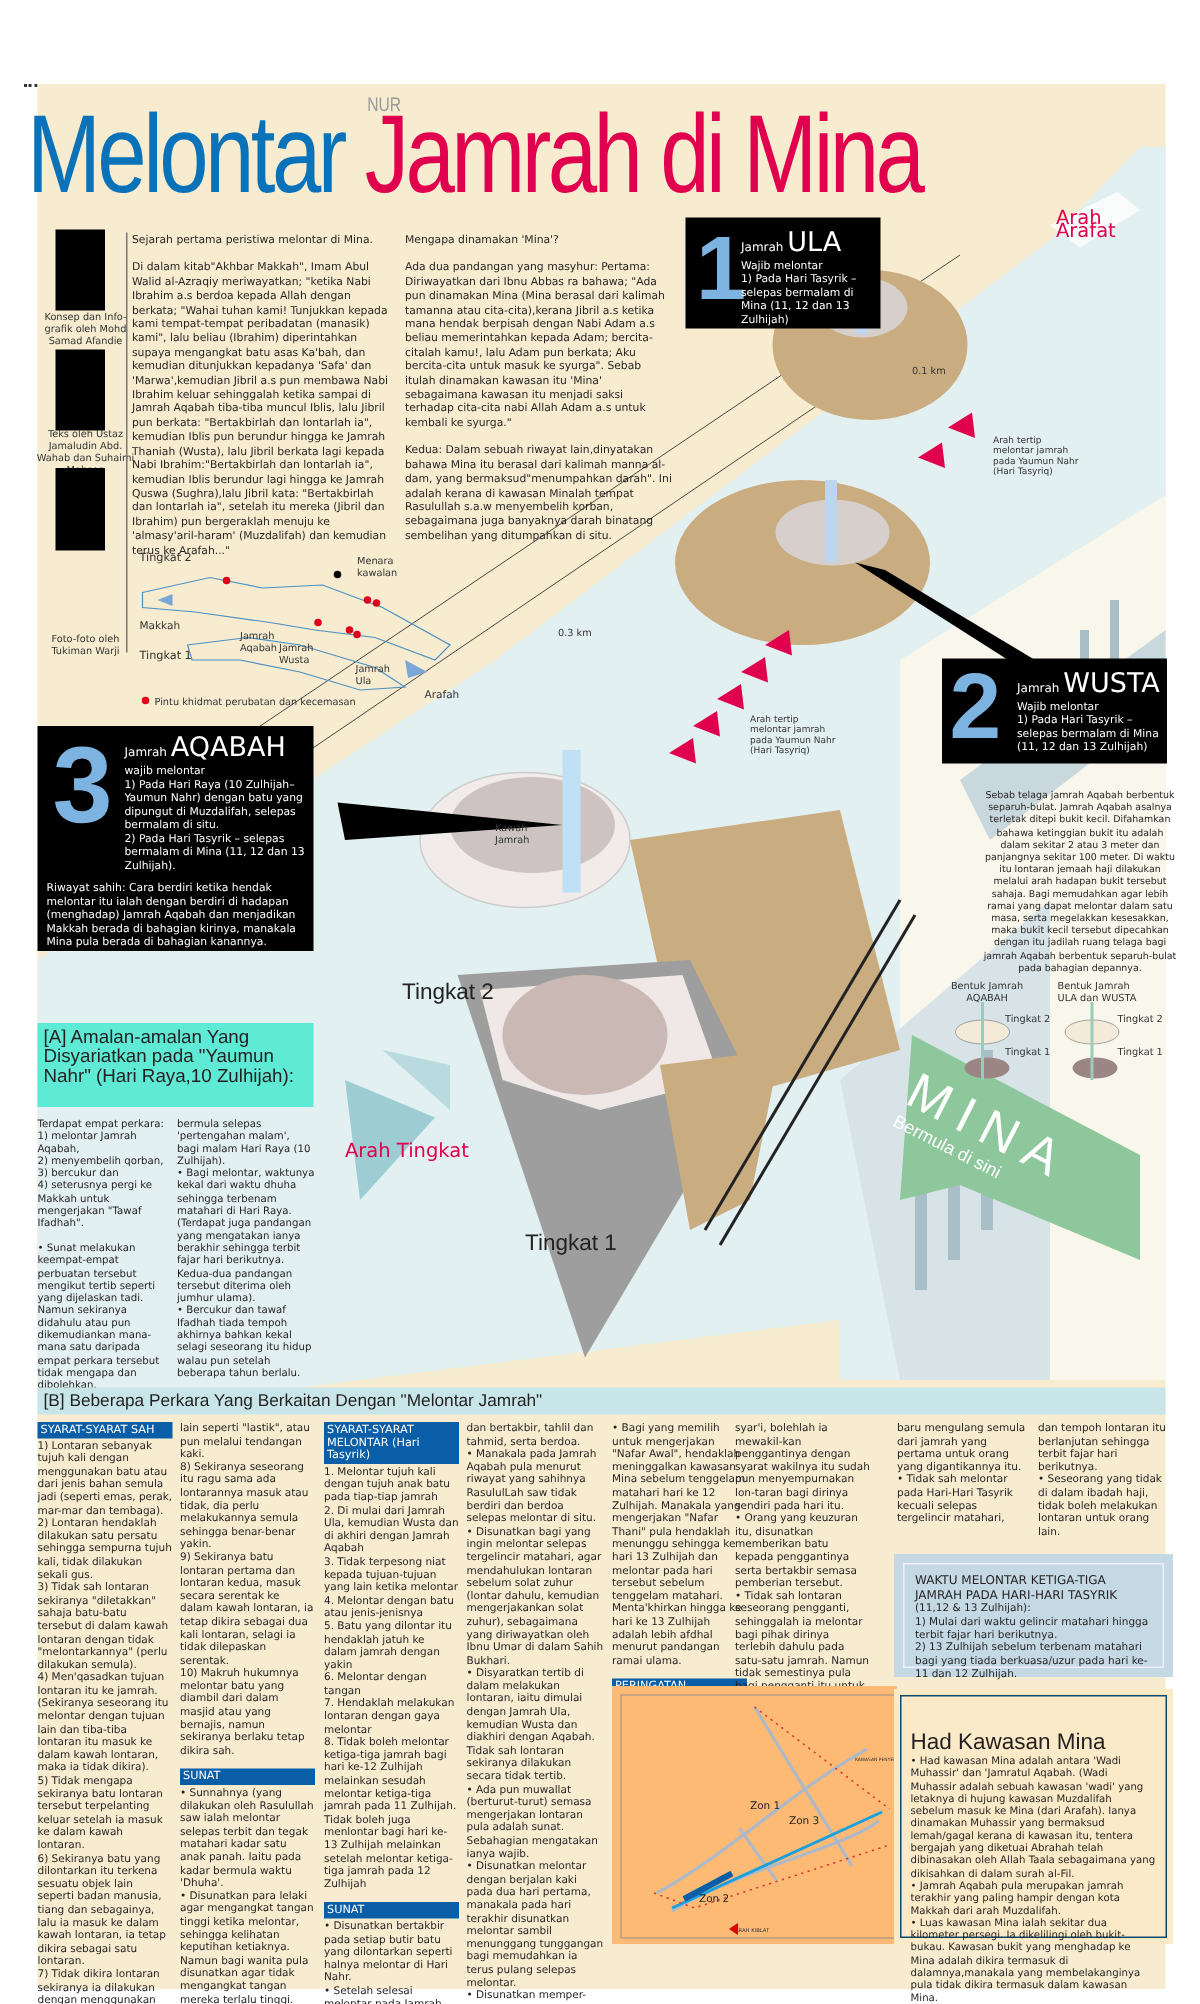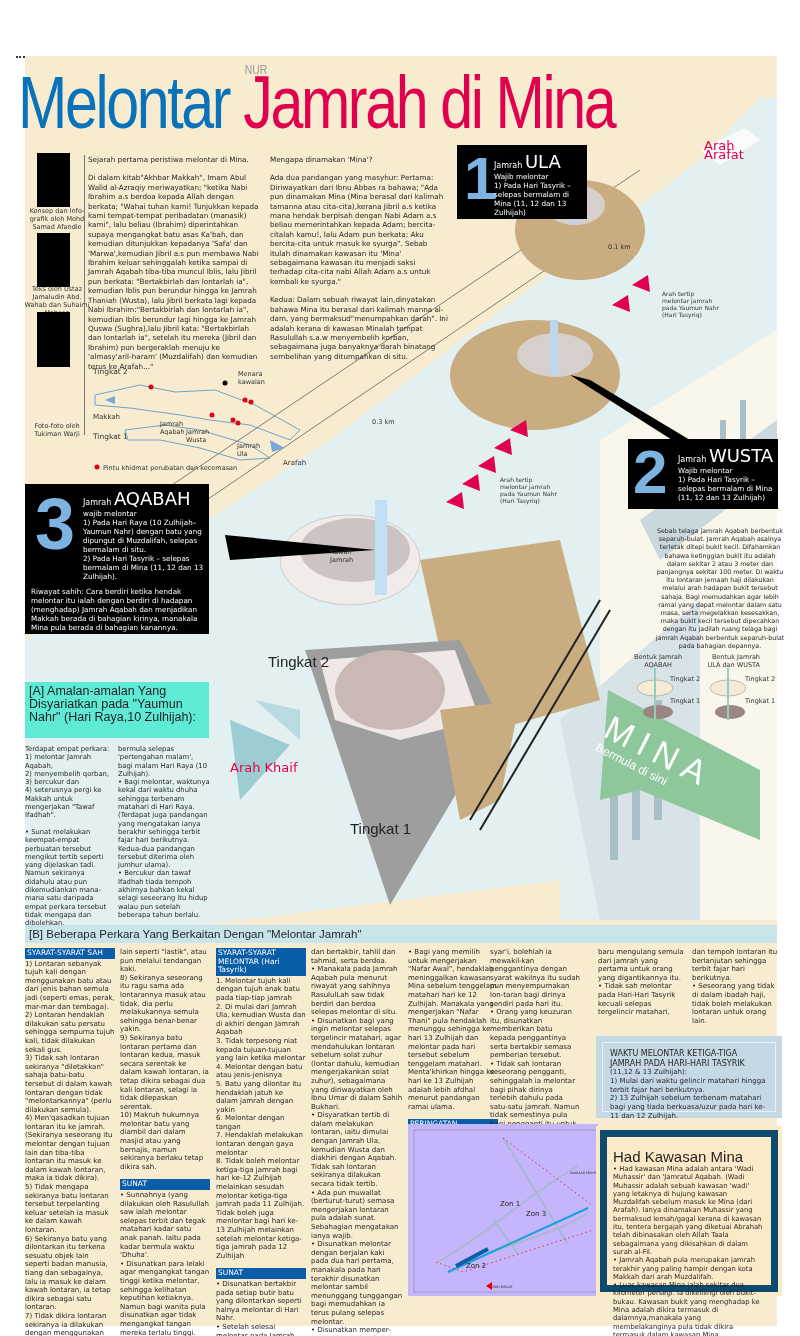--- a/index.html
+++ b/index.html
@@ -25,23 +25,23 @@
 .redlabel{position:absolute;color:#e0004d;font-size:13px;line-height:9px}
 .small{position:absolute;font-size:6.5px;line-height:8px;color:#333}
 .lbl{position:absolute;font-size:15px;color:#222;font-family:"Liberation Sans",sans-serif}
 .secA{position:absolute;left:25px;top:682px;width:184px;height:56px;background:#5eead4;padding:3px 4px;font-family:"Liberation Sans",sans-serif;font-size:12.5px;line-height:13px;color:#231f20}
 .secB{position:absolute;left:25px;top:925px;width:752px;height:18px;background:#c8e6ea;padding:3px 4px;font-family:"Liberation Sans",sans-serif;font-size:11.5px;color:#231f20}
 .col{position:absolute;font-size:7px;line-height:8.6px;color:#231f20}
 .hbar{background:#0a5ea8;color:#fff;font-size:7.5px;padding:1px 2px;margin:0 0 1px 0;display:block}
 .waktu{position:absolute;left:596px;top:1036px;width:186px;height:82px;background:#c5d9e5;padding:6px}
 .waktu .in{border:1px solid #eef;height:100%;padding:6px 7px;font-size:7px;line-height:8.8px;color:#231f20}
 .had{position:absolute;left:596px;top:1126px;width:186px;height:170px;background:#fbeac7;padding:4px}
-.had .in{border:7px solid #0c4a6e;height:100%;padding:12px 6px;font-size:6.8px;line-height:8.3px}
+.had .in{border:1px solid #0c4a6e;height:100%;padding:23px 6px;font-size:6.8px;line-height:8.3px}
 .had h3{font-family:"Liberation Sans",sans-serif;font-weight:normal;font-size:15px;line-height:15px;margin-bottom:1px}
-.mapbox{position:absolute;left:408px;top:1124px;width:190px;height:172px;background:#c4b5fd}
+.mapbox{position:absolute;left:408px;top:1124px;width:190px;height:172px;background:#fdba74}
 </style>
 </head>
 <body>
 
 <div class="page">
   <div class="dotline"></div>
   <div class="cream"></div>
 
   <svg class="floor" viewBox="0 0 800 1336">
     <polygon points="760,98 777,98 777,920 560,920 560,880 200,925 25,925 25,640 330,440 700,160" fill="#e3f0f1"></polygon>
@@ -193,29 +193,29 @@
   </div>
 
   <div class="redlabel" style="left:704px;top:141px;width:40px">Arah Arafat</div>
   <div class="small" style="left:608px;top:243px">0.1 km</div>
   <div class="small" style="left:372px;top:418px">0.3 km</div>
   <div class="small" style="left:662px;top:290px;width:60px;font-size:6px;line-height:7px">Arah tertip melontar jamrah pada Yaumun Nahr (Hari Tasyriq)</div>
   <div class="small" style="left:500px;top:476px;width:60px;font-size:6px;line-height:7px">Arah tertip melontar jamrah pada Yaumun Nahr (Hari Tasyriq)</div>
   <div class="small" style="left:330px;top:548px;width:30px">Kawah Jamrah</div>
   <div class="lbl" style="left:268px;top:653px">Tingkat 2</div>
   <div class="lbl" style="left:350px;top:820px">Tingkat 1</div>
-  <div class="redlabel" style="left:230px;top:763px">Arah Khaif</div>
+  <div class="redlabel" style="left:230px;top:763px">Arah Tingkat</div>
   <div style="position:absolute;left:615px;top:710px;transform:rotate(27deg);transform-origin:left top;color:#fff">
     <div style="font-family:'Liberation Sans',sans-serif;font-size:34px;letter-spacing:8px;line-height:34px">MINA</div>
     <div style="font-family:'Liberation Sans',sans-serif;font-size:12px">Bermula di sini</div>
   </div>
 
   <div class="txt" style="left:655px;top:527px;width:130px;font-size:6.3px;line-height:8.2px;text-align:center">Sebab telaga jamrah Aqabah berbentuk separuh-bulat. Jamrah Aqabah asalnya terletak ditepi bukit kecil. Difahamkan bahawa ketinggian bukit itu adalah dalam sekitar 2 atau 3 meter dan panjangnya sekitar 100 meter. Di waktu itu lontaran jemaah haji dilakukan melalui arah hadapan bukit tersebut sahaja. Bagi memudahkan agar lebih ramai yang dapat melontar dalam satu masa, serta megelakkan kesesakkan, maka bukit kecil tersebut dipecahkan dengan itu jadilah ruang telaga bagi jamrah Aqabah berbentuk separuh-bulat pada bahagian depannya.</div>
   <div class="small" style="left:633px;top:653px;width:50px;text-align:center">Bentuk Jamrah AQABAH</div>
-  <div class="small" style="left:705px;top:653px;width:55px;text-align:right">Bentuk Jamrah ULA dan WUSTA</div>
+  <div class="small" style="left:705px;top:653px;width:55px;text-align:left">Bentuk Jamrah ULA dan WUSTA</div>
   <div class="small" style="left:670px;top:675px">Tingkat 2</div>
   <div class="small" style="left:670px;top:697px">Tingkat 1</div>
   <div class="small" style="left:745px;top:675px">Tingkat 2</div>
   <div class="small" style="left:745px;top:697px">Tingkat 1</div>
 
 
   <div class="secA">[A] Amalan-amalan Yang Disyariatkan pada "Yaumun Nahr" (Hari Raya,10 Zulhijah):</div>
   <div class="col" style="left:25px;top:745px;width:88px;white-space:pre-line;font-size:6.8px;line-height:8.3px">Terdapat empat perkara:
 1) melontar Jamrah Aqabah,
 2) menyembelih qorban,

